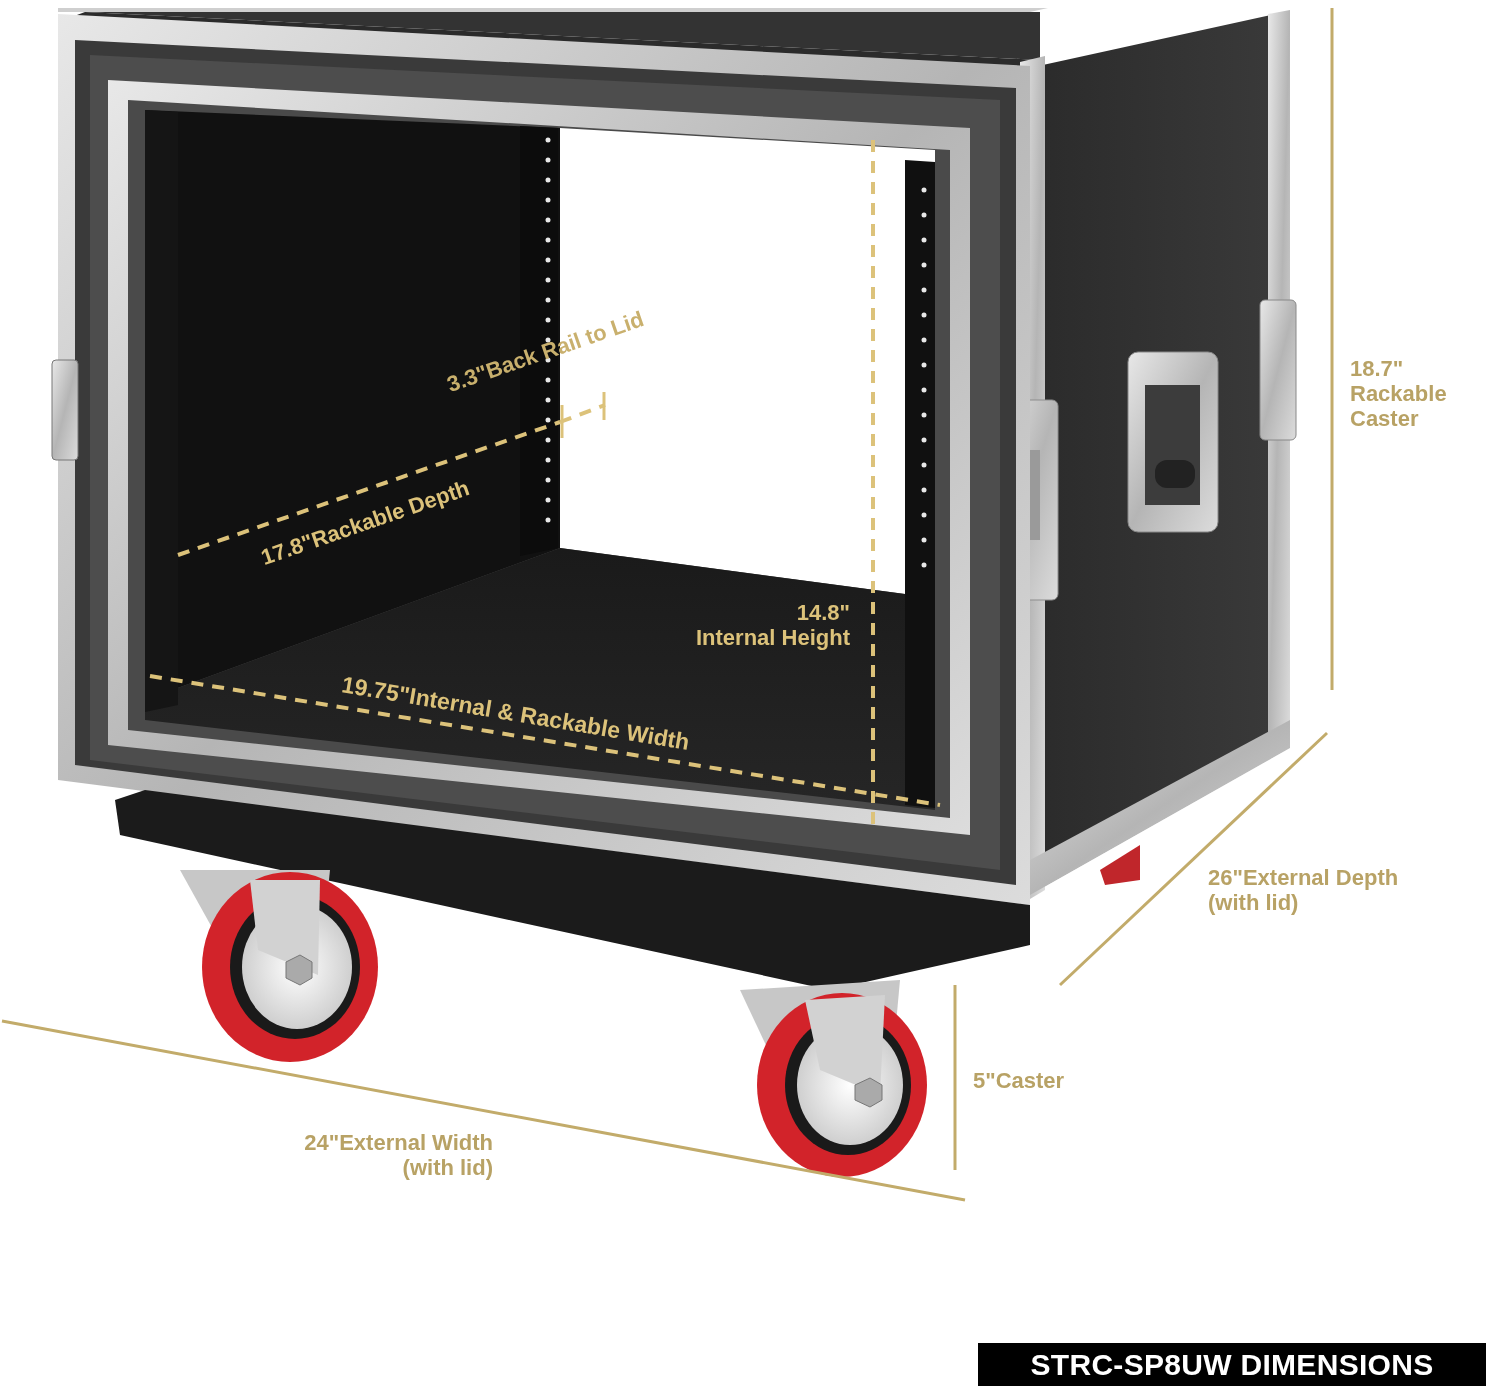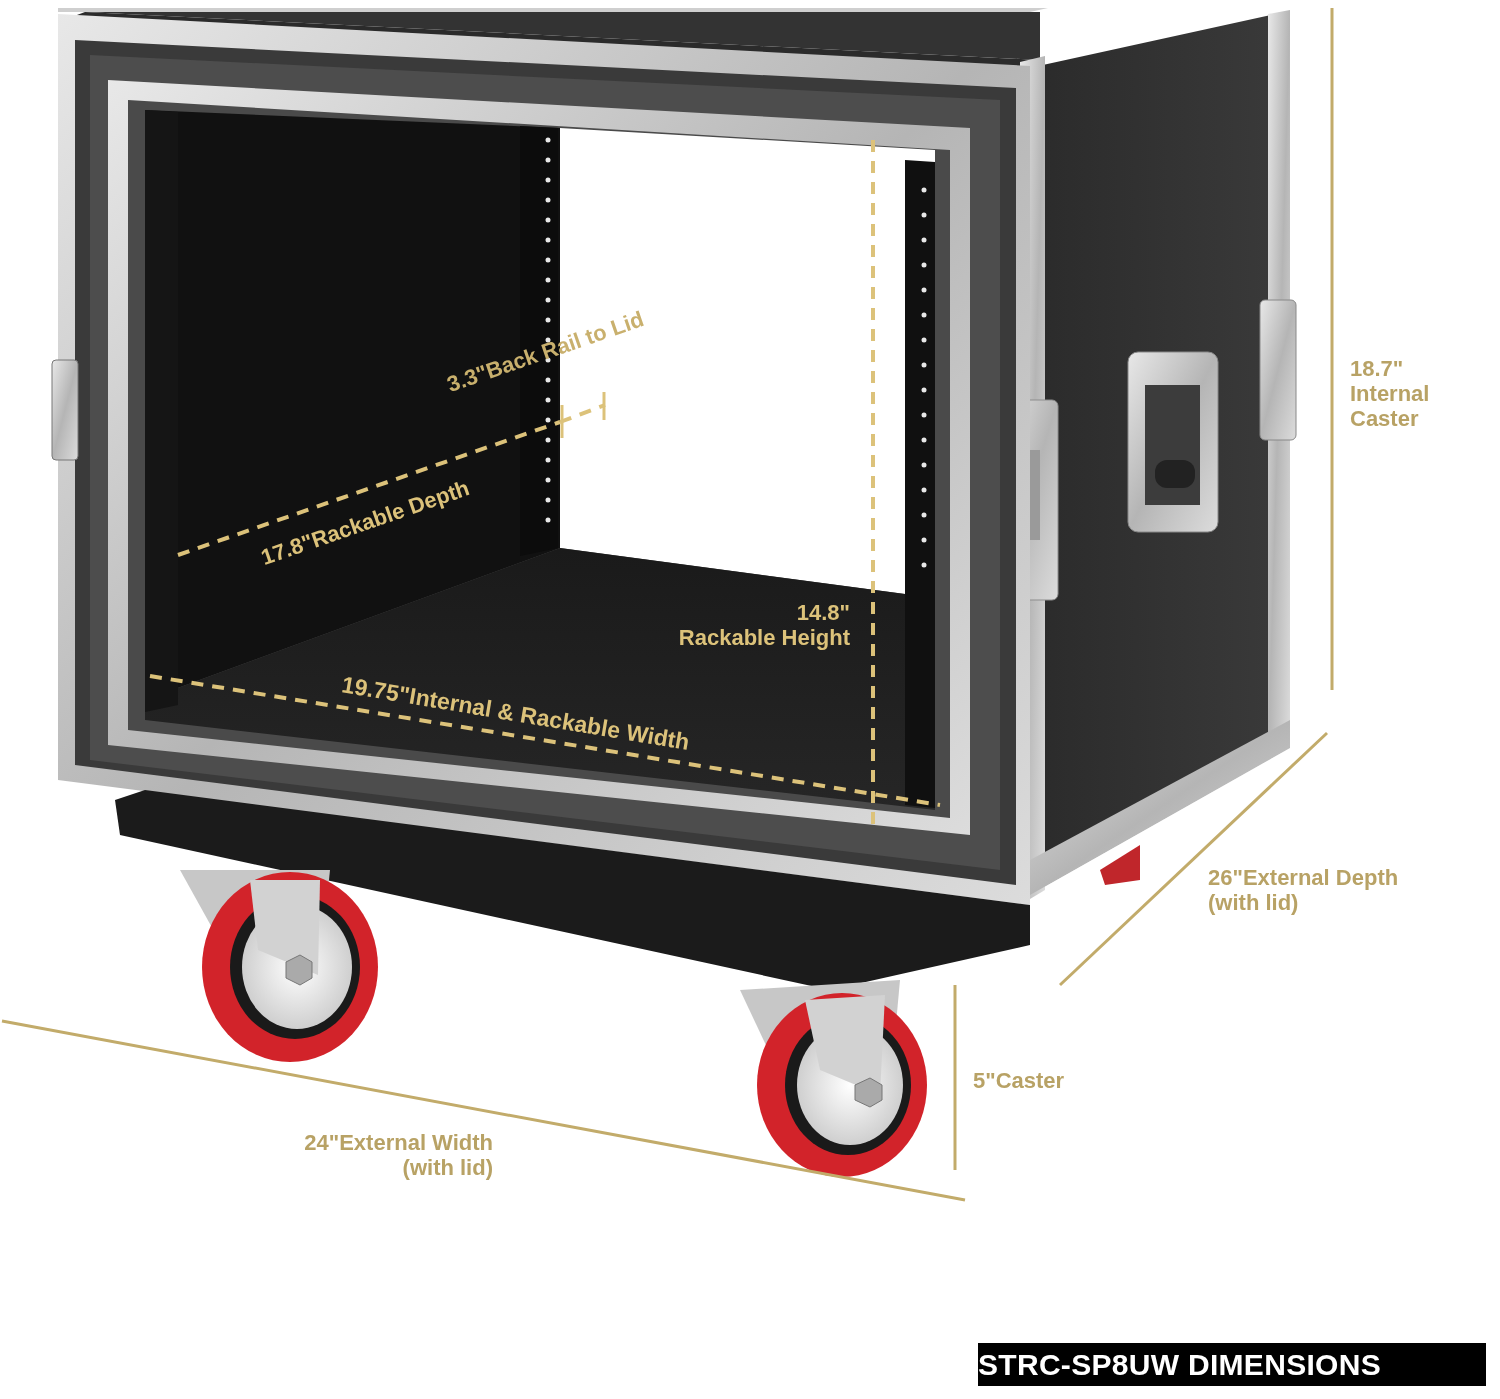--- a/index.html
+++ b/index.html
@@ -1,21 +1,21 @@
 <!DOCTYPE html>
 <html><head>
 <meta charset="utf-8">
 <style>
   html, body { margin:0; padding:0; background:#ffffff; }
   body { width:1500px; height:1399px; position:relative; overflow:hidden; font-family:"Liberation Sans", sans-serif; }
   #stage { position:absolute; left:0; top:0; width:1500px; height:1399px; }
   .lbl { position:absolute; font-family:"Liberation Sans", sans-serif; font-weight:bold; color:#b8a265; font-size:22px; line-height:25px; white-space:nowrap; }
   .lbl-in { color:#dcc27a; }
   .rot { transform-origin:left bottom; }
-  .badge { position:absolute; left:978px; top:1343px; width:508px; height:43px; background:#000; color:#fff; font-weight:bold; font-size:30px; line-height:43px; letter-spacing:0.3px; font-family:"Liberation Sans", sans-serif; }
+  .badge { position:absolute; left:978px; top:1343px; width:508px; height:43px; background:#000; color:#fff; font-weight:bold; font-size:30px; line-height:43px; text-align:center; letter-spacing:0.3px; font-family:"Liberation Sans", sans-serif; }
 </style>
 </head>
 <body>
 
 <div id="stage">
 
   <svg width="1500" height="1399" viewBox="0 0 1500 1399" xmlns="http://www.w3.org/2000/svg" style="position:absolute;left:0;top:0;">
     <defs>
       <linearGradient id="alu" x1="0" y1="0" x2="1" y2="1">
         <stop offset="0" stop-color="#e8e8e8"></stop>
@@ -162,39 +162,39 @@
       <line x1="560" y1="422" x2="605" y2="405"></line>
     </g>
     <g stroke="#dcc27a" stroke-width="3">
       <line x1="562" y1="405" x2="562" y2="438"></line>
       <line x1="604" y1="392" x2="604" y2="420"></line>
     </g>
   </svg>
 
   <div class="lbl" style="left:1350px;top:356px;">
     <div>18.7"</div>
-    <div>Internal</div>
+    <div>Rackable</div>
     <div>Caster</div>
   </div>
 
   <div class="lbl" style="left:1208px;top:865px;">
     <div>26"External Depth</div>
     <div>(with lid)</div>
   </div>
 
   <div class="lbl" style="left:973px;top:1068px;">5"Caster</div>
 
   <div class="lbl" style="left:265px;top:1130px;text-align:right;width:228px;">
     <div>24"External Width</div>
     <div>(with lid)</div>
   </div>
 
   <div class="lbl lbl-in" style="left:662px;top:600px;width:188px;text-align:right;">
     <div>14.8"</div>
-    <div>Rackable Height</div>
+    <div>Internal Height</div>
   </div>
 
   <div class="lbl lbl-in rot" style="left:266px;top:545px;transform:rotate(-19deg);">17.8"Rackable Depth</div>
 
   <div class="lbl lbl-in rot" style="left:452px;top:372px;transform:rotate(-19deg);color:#c9b06d;">3.3"Back Rail to Lid</div>
 
   <div class="lbl lbl-in rot" style="left:340px;top:672px;transform:rotate(9.5deg);font-size:23px;">19.75"Internal &amp; Rackable Width</div>
 
   <div class="badge">STRC-SP8UW DIMENSIONS</div>
 </div>

